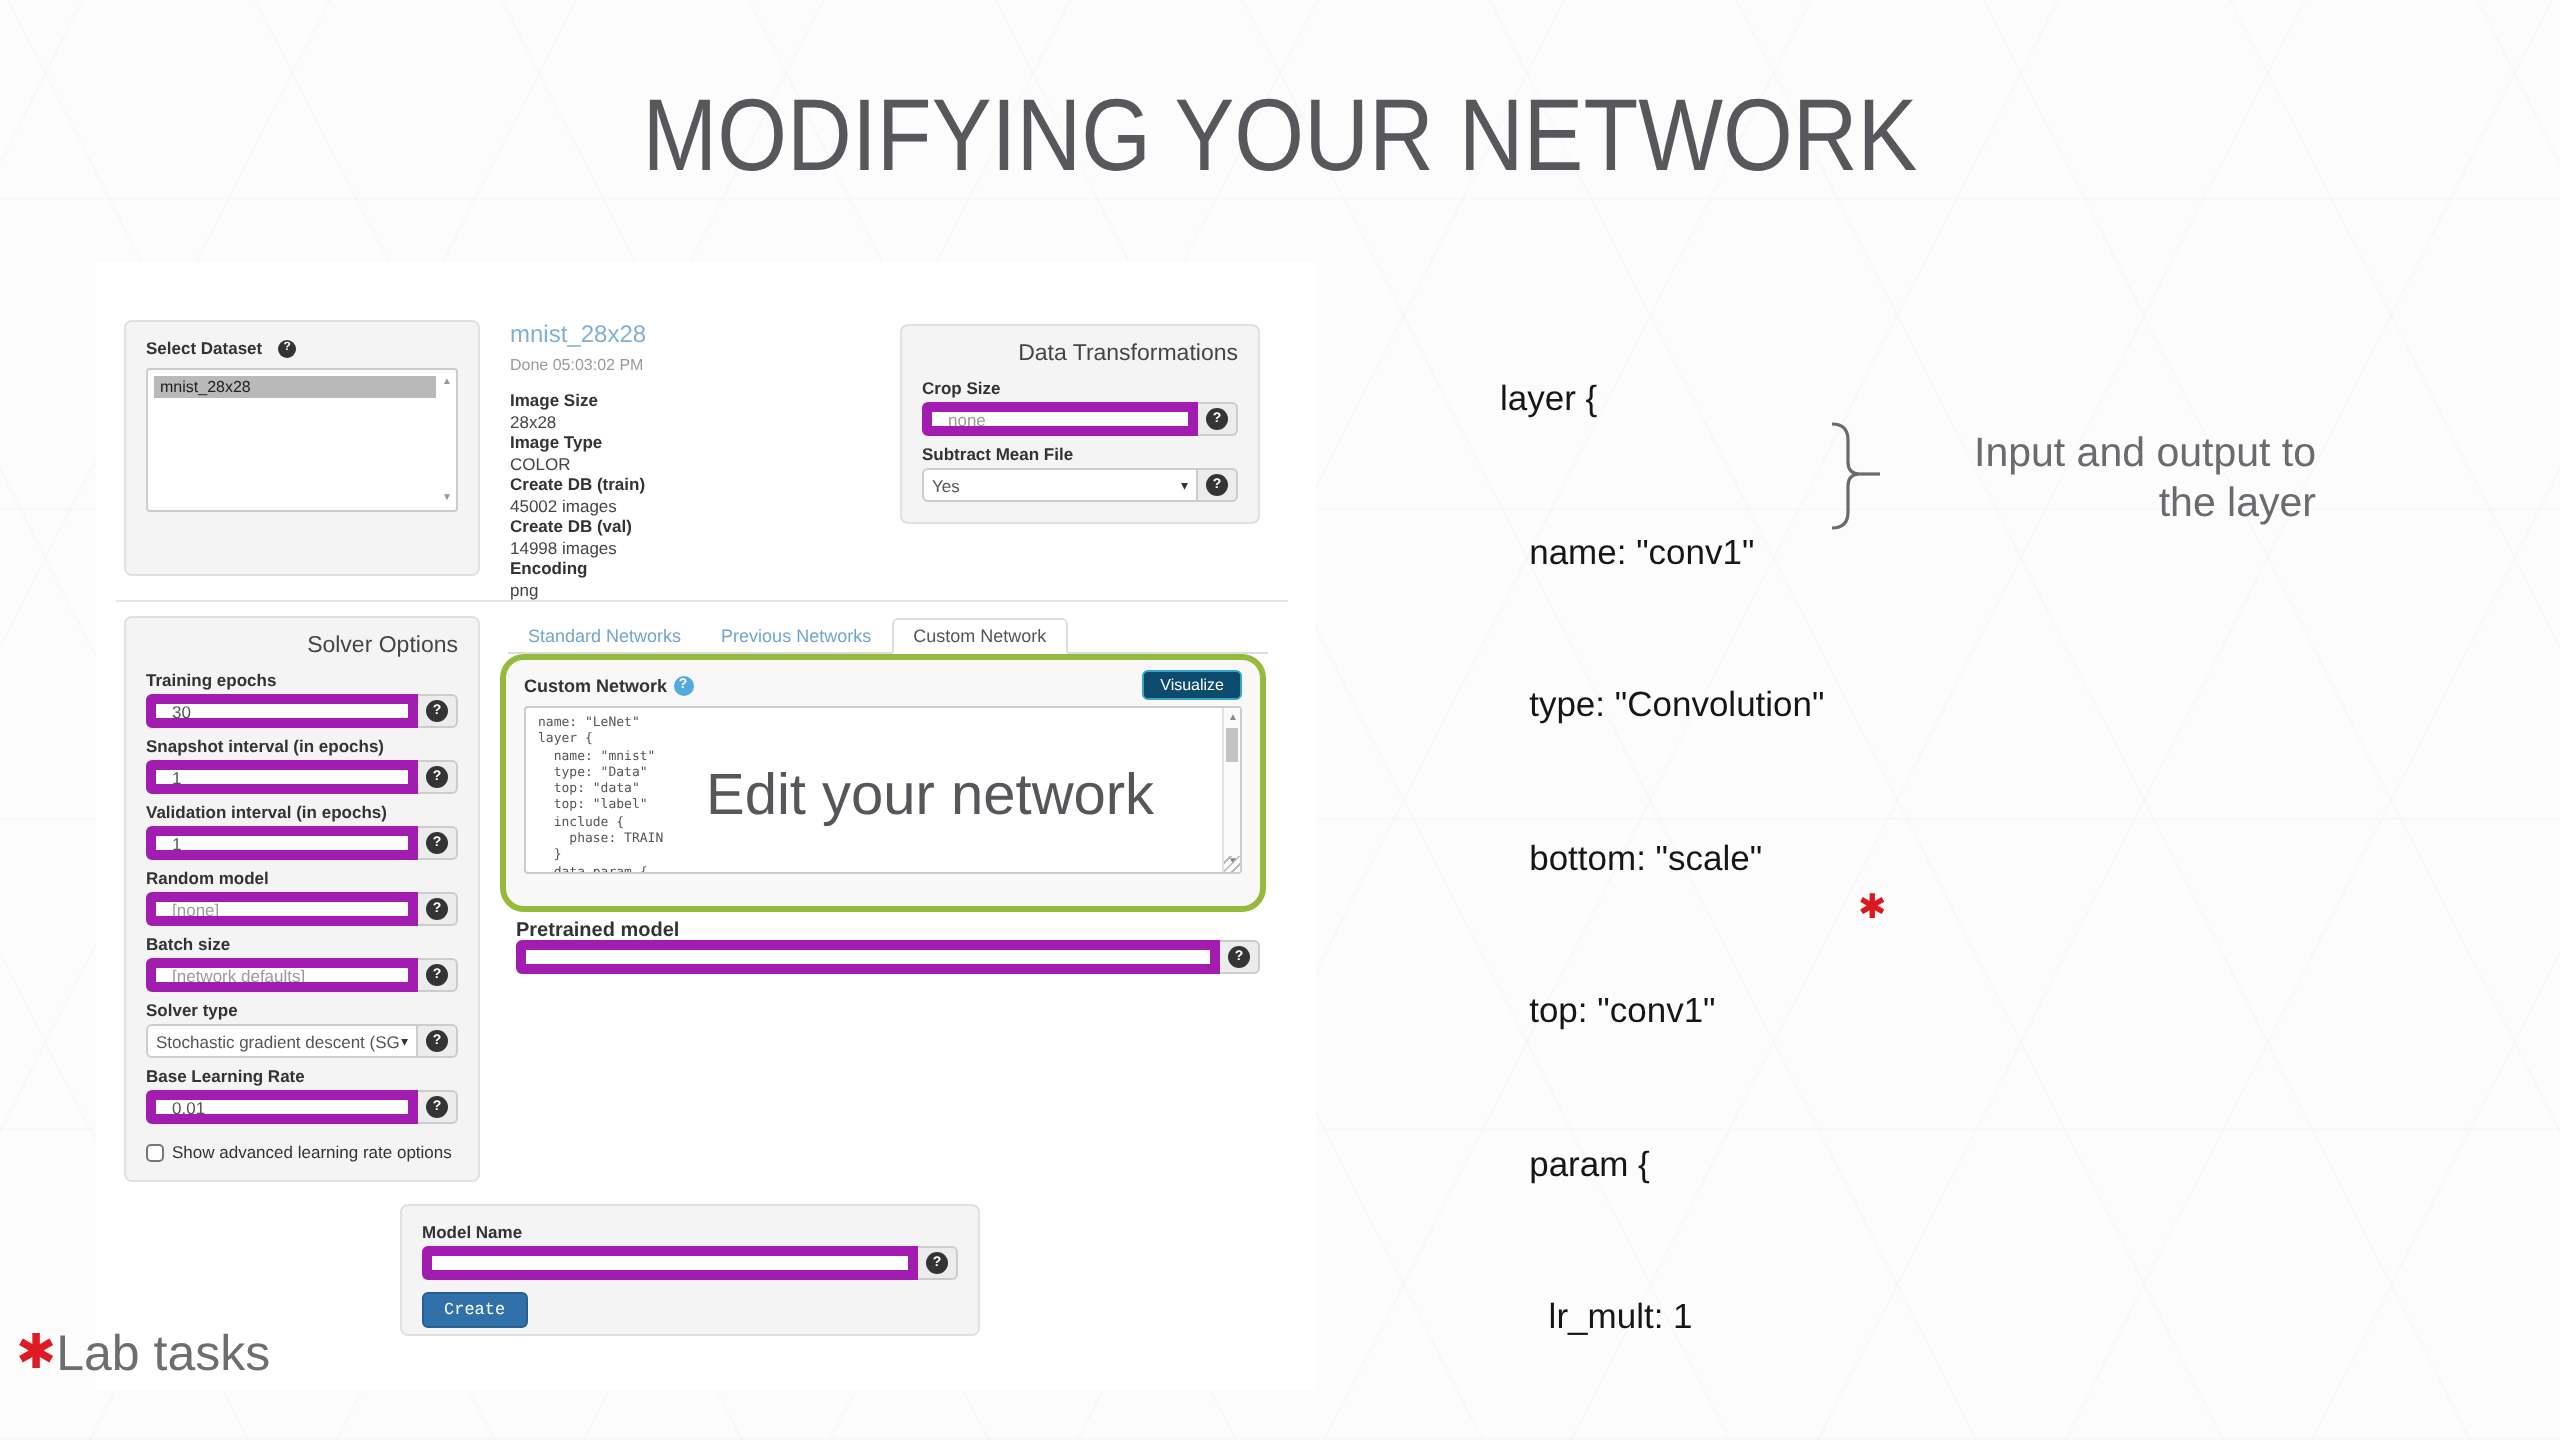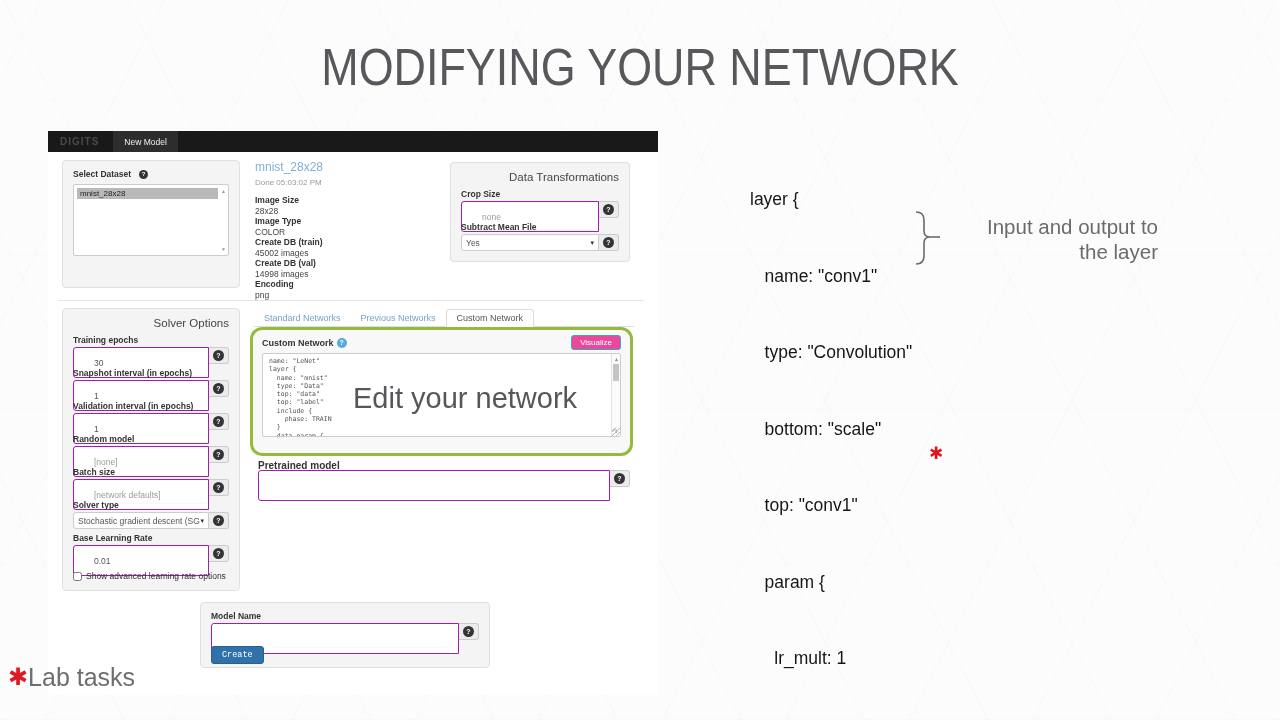--- a/index.html
+++ b/index.html
@@ -18,21 +18,21 @@
   .shot { position:absolute; left:48px; top:131px; width:610px; height:564px; background:#fff; font-family:"Liberation Sans",sans-serif; }
   .nav { position:absolute; left:0; top:0; width:610px; height:21px; background:#191919; display:flex; align-items:stretch; }
   .brand { color:#4a4a4a; font-weight:bold; font-size:10px; letter-spacing:1px; margin-left:12px; display:flex; align-items:center; }
   .navtab { margin-left:14px; background:#2d2d2d; color:#efefef; font-size:8.5px; padding:0 11px; display:flex; align-items:center; }
   .sep { position:absolute; left:10px; top:169px; width:586px; border-top:1px solid #e6e6e6; }
 
   .panel { position:absolute; background:#f4f4f4; border:1px solid #e0e0e0; border-radius:4px; }
   .ptitle { font-size:11.5px; color:#454545; margin-bottom:6px;text-align:right; }
   .flabel { font-size:8.5px; font-weight:bold; color:#333; margin:4px 0 2px; }
   .igroup { display:flex; height:17px; }
-  .inp { flex:1; min-width:0; height:31px; border:1px solid #a21caf; border-radius:3px 0 0 3px; font-size:8.5px; padding:0 20px; color:#555; background:#fff; font-family:"Liberation Sans",sans-serif; }
+  .inp { flex:1; min-width:0; height:17px; border:5px solid #a21caf; border-radius:3px 0 0 3px; font-size:8.5px; padding:0 8px; color:#555; background:#fff; font-family:"Liberation Sans",sans-serif; }
   .inp::placeholder { color:#9a9a9a; }
   .addon { width:20px; background:#ececec; border:1px solid #ccc; border-left:none; border-radius:0 3px 3px 0; display:flex; align-items:center; justify-content:center; }
   .qbtn { width:11px; height:11px; border-radius:50%; background:#343434; color:#fff; font-size:7px; font-weight:bold; display:flex; align-items:center; justify-content:center; cursor:pointer; }
   .fsel { flex:1; min-width:0; height:17px; border:1px solid #ccc; border-radius:3px 0 0 3px; background:#fff; font-size:8.5px; color:#555; display:flex; align-items:center; padding:0 4px; justify-content:space-between; }
   .caret { font-size:7px; color:#333; }
 
   
   .sd-panel { left:14px; top:29px; width:178px; height:128px; padding:8px 10px; }
   .lblrow { display:flex; align-items:center; gap:8px; }
   .listbox { margin-top:5px; width:156px; height:72px; background:#fff; border:1px solid #ccc; border-radius:2px; position:relative; }
@@ -58,21 +58,21 @@
   
   .tabs { position:absolute; left:206px; top:179px; width:380px; height:17px; display:flex; align-items:flex-end; border-bottom:1px solid #ddd; }
   .tab { font-size:9px; color:#73a5cb; padding:3px 10px; cursor:pointer; }
   .tab.active { background:#fff; border:1px solid #ddd; border-bottom:1px solid #fff; border-radius:3px 3px 0 0; color:#555; margin-bottom:-1px; }
 
   
   .greenbox { position:absolute; left:202px; top:196px; width:383px; height:129px; border:3px solid #96ba3e; border-radius:12px; background:#f8f8f8; }
   .cn-head { display:flex; align-items:center; justify-content:space-between; padding:5px 9px 3px; }
   .cn-title { font-size:9px; font-weight:bold; color:#333; display:flex; align-items:center; gap:3px; }
   .qbtn-blue { width:10px; height:10px; border-radius:50%; background:#55aadd; color:#fff; font-size:7px; font-weight:bold; display:flex; align-items:center; justify-content:center; }
-  .vis-btn { background:#ec4899; border:1px solid #38a5c5; color:#fff; font-size:8px; padding:2px 8px; border-radius:3px; cursor:pointer; font-family:"Liberation Sans",sans-serif; }
+  .vis-btn { background:#0c4a6e; border:1px solid #38a5c5; color:#fff; font-size:8px; padding:2px 8px; border-radius:3px; cursor:pointer; font-family:"Liberation Sans",sans-serif; }
   .ta-wrap { margin:0 9px; height:84px; position:relative; background:#fff; border:1px solid #ccc; border-radius:2px; overflow:hidden; }
   .ta-pre { margin:0; padding:3px 6px; font-family:"DejaVu Sans Mono", monospace; font-size:6.5px; line-height:8.3px; color:#555; white-space:pre; }
   .ta-scroll { position:absolute; right:0; top:0; bottom:0; width:9px; background:#fbfbfb; border-left:1px solid #e2e2e2; }
   .ta-up, .ta-down { position:absolute; left:0; width:9px; text-align:center; font-size:5px; color:#888; cursor:pointer; }
   .ta-up { top:2px; } .ta-down { bottom:2px; }
   .ta-thumb { position:absolute; left:1px; top:10px; width:6px; height:17px; background:#c4c4c4; cursor:grab; }
   .ta-resize { position:absolute; right:0; bottom:0; width:8px; height:8px; background:repeating-linear-gradient(135deg, transparent 0 2px, #bbb 2px 3px); cursor:nwse-resize; }
   .overlay { position:absolute; left:100px; top:52px; font-size:29px; color:#56575a; white-space:nowrap; pointer-events:none; }
 
   .pre-label { position:absolute; left:210px; top:329px; font-size:10px; font-weight:bold; color:#333; }
@@ -95,24 +95,20 @@
 </style>
 </head>
 <body>
 
 <div class="slide">
 
   <div class="slide-title">MODIFYING YOUR NETWORK</div>
 
   <div class="shot">
 
-    <div class="nav">
-      <span class="brand">DIGITS</span>
-      <span class="navtab">New Model</span>
-    </div>
 
     <div class="panel sd-panel">
       <div class="lblrow">
         <span class="flabel" style="margin:0">Select Dataset</span>
         <span class="qbtn" style="width:9px;height:9px;font-size:6px">?</span>
       </div>
       <div class="listbox">
         <div class="listitem">mnist_28x28</div>
         <span class="lb-arrow" style="top:3px">▲</span>
         <span class="lb-arrow" style="bottom:3px">▼</span>

